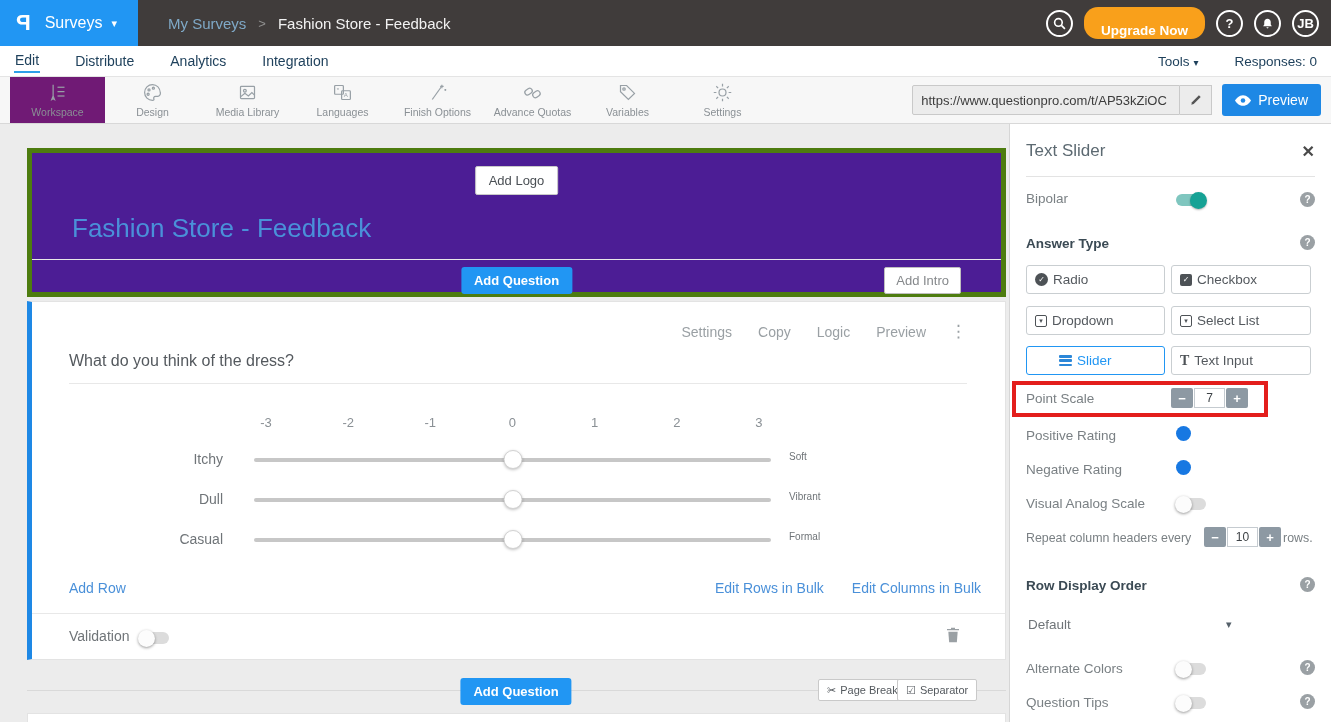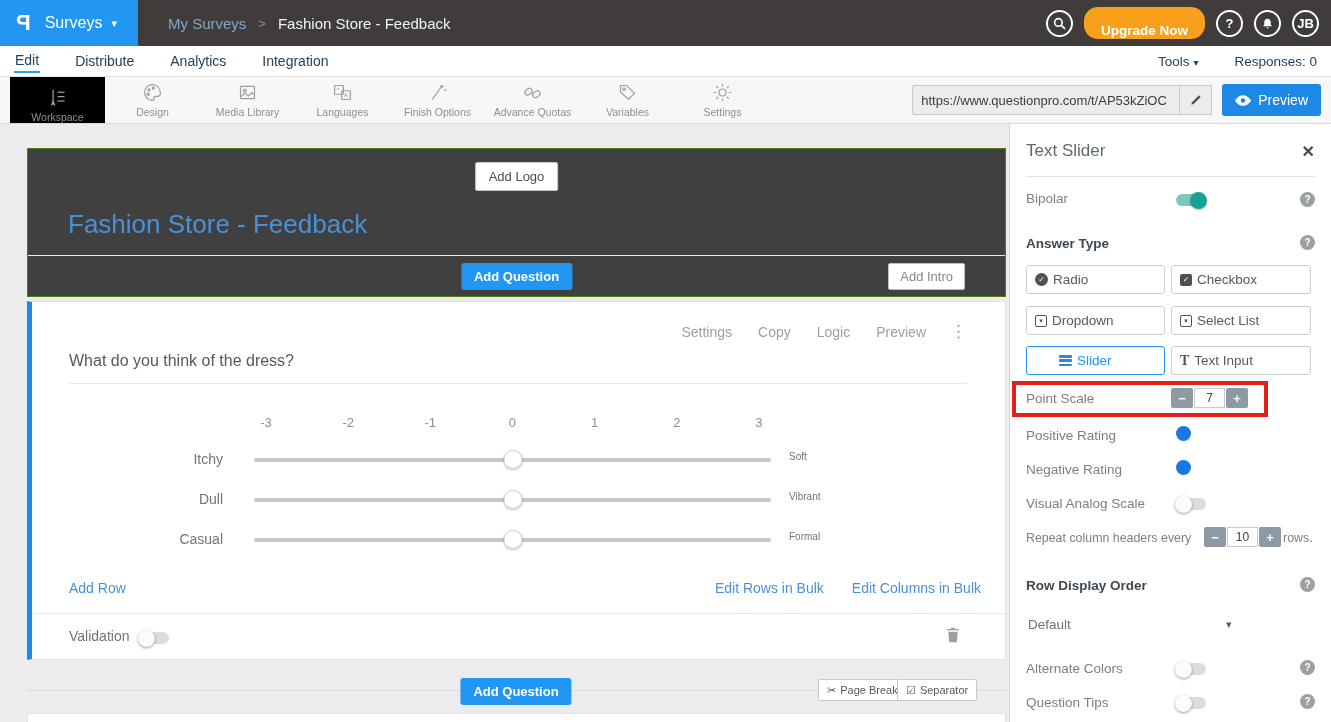--- a/index.html
+++ b/index.html
@@ -25,31 +25,31 @@
   .tab { color:#1f415c; font-size:14px; font-weight:500; margin-right:34px; padding:3px 1px; cursor:pointer; }
   .tab.active { border-bottom:2px solid #2e9fe8; }
   .tab-right { margin-left:auto; display:flex; align-items:center; }
   .tools { color:#1f415c; font-size:13.5px; font-weight:500; margin-right:36px; cursor:pointer; }
   .tools .crt { font-size:10px; margin-left:4px; }
   .responses { color:#1f415c; font-size:13.5px; font-weight:500; cursor:pointer; }
 
   
   .toolbar { position:absolute; top:76px; left:0; width:1331px; height:48px; background:#f7f7f7; border-top:1px solid #e4e4e4; border-bottom:1px solid #d8d8d8; display:flex; align-items:center; padding-left:10px; }
   .tool-item { width:95px; height:46px; display:flex; flex-direction:column; align-items:center; justify-content:center; cursor:pointer; }
-  .tool-item.active { background:#000000;justify-content:flex-end; }
+  .tool-item.active { background:#701a75; }
   .tool-item svg { width:21px; height:21px; stroke:#98a0a6; fill:none; stroke-width:1.4; }
   .tool-label { font-size:10.5px; color:#8a9095; margin-top:3px; white-space:nowrap; }
   .url-wrap { margin-left:auto; display:flex; align-items:center; padding-right:10px; }
   .url-input { width:268px; height:30px; background:#ececec; border:1px solid #c9c9c9; border-radius:2px 0 0 2px; font-size:13px; color:#3d3d3d; padding:0 8px; font-family:inherit; }
   .url-pencil { width:32px; height:30px; background:#ececec; border:1px solid #c9c9c9; border-left:none; display:flex; align-items:center; justify-content:center; cursor:pointer; }
   .preview-btn { margin-left:10px; height:32px; background:#1e88e5; border:none; border-radius:3px; color:#fff; font-size:14px; padding:0 13px; display:flex; align-items:center; cursor:pointer; font-family:inherit; }
   .preview-btn svg { margin-right:7px; }
 
   
-  .top-card { position:absolute; left:27px; top:148px; width:979px; height:149px; background:#404040; border:1px solid #4d7c0f; }
+  .top-card { position:absolute; left:27px; top:148px; width:979px; height:149px; background:#4c1d95; border:5px solid #4d7c0f; }
   .add-logo { position:absolute; left:50%; transform:translateX(-50%); top:13px; background:#fff; border:1px solid #c9c9c9; border-radius:2px; font-size:13px; color:#4a4f54; padding:6px 13px; cursor:pointer; font-family:inherit; }
   .survey-title { position:absolute; left:40px; top:60px; font-size:26px; font-weight:400; color:#4a90d9; }
   .top-card-divider { position:absolute; left:0; top:106px; width:100%; border-top:1px solid #e8e8e8; }
   .btn-blue { background:#2196f3; border:none; border-radius:3px; color:#fff; font-size:13px; font-weight:bold; padding:6px 13px; cursor:pointer; font-family:inherit; }
   .add-q-top { position:absolute; left:50%; transform:translateX(-50%); top:114px; }
   .add-intro { position:absolute; right:40px; top:114px; background:#fff; border:1px solid #bfbfbf; border-radius:2px; font-size:13px; color:#85888b; padding:5px 11px; cursor:pointer; font-family:inherit; }
 
   .question-card { position:absolute; left:27px; top:301px; width:979px; height:359px; background:#fff; border:1px solid #e3e3e3; border-left:5px solid #1e88e5; }
   .q-actions { position:absolute; top:19px; right:38px; display:flex; align-items:center; }
   .q-action { color:#9aa0a4; font-size:14px; margin-left:26px; cursor:pointer; }

